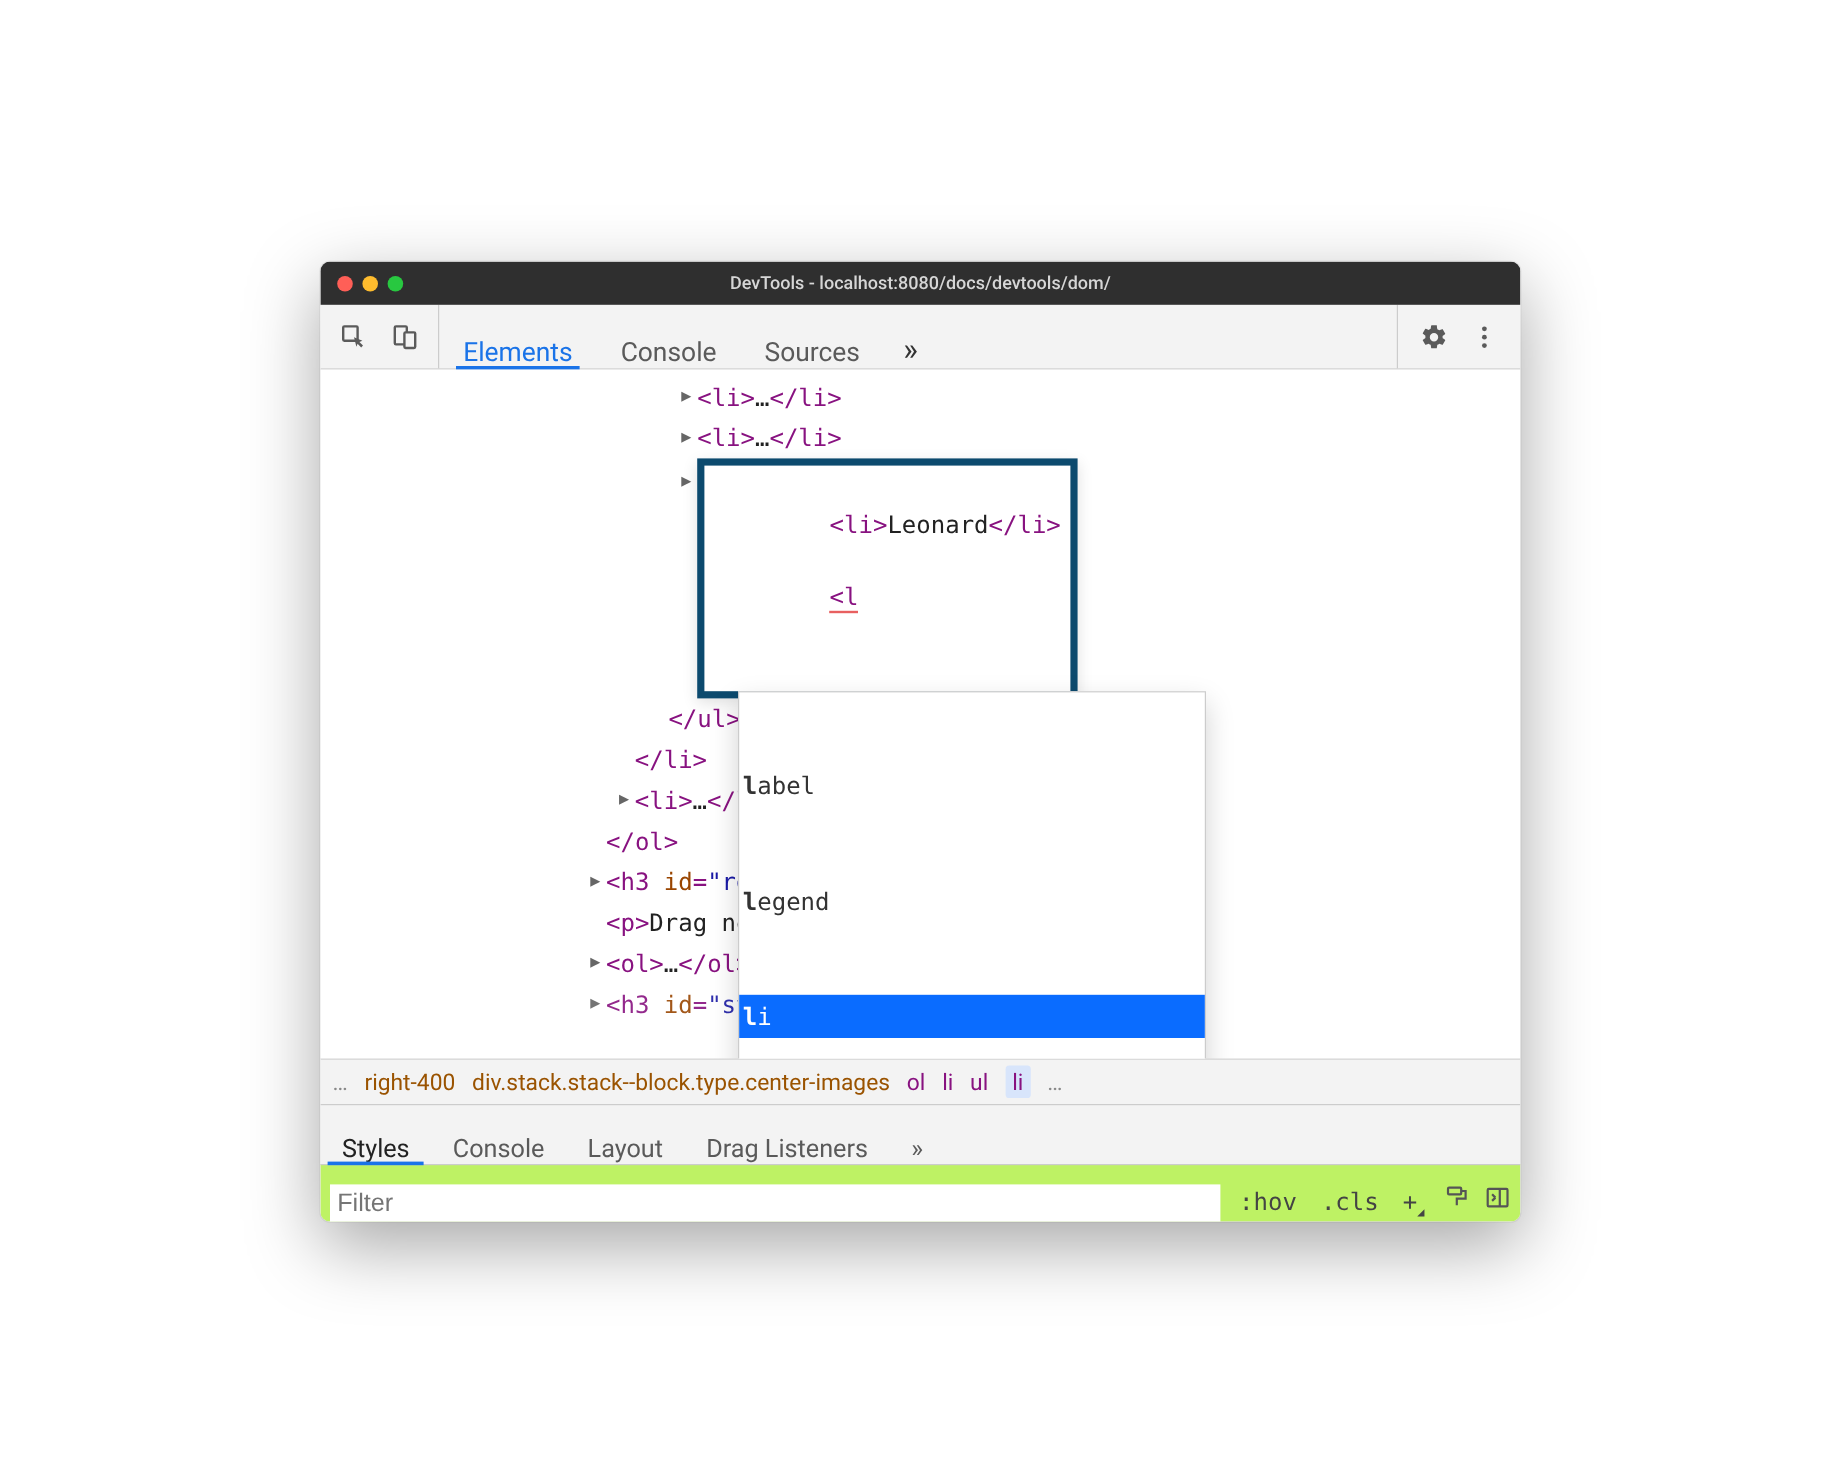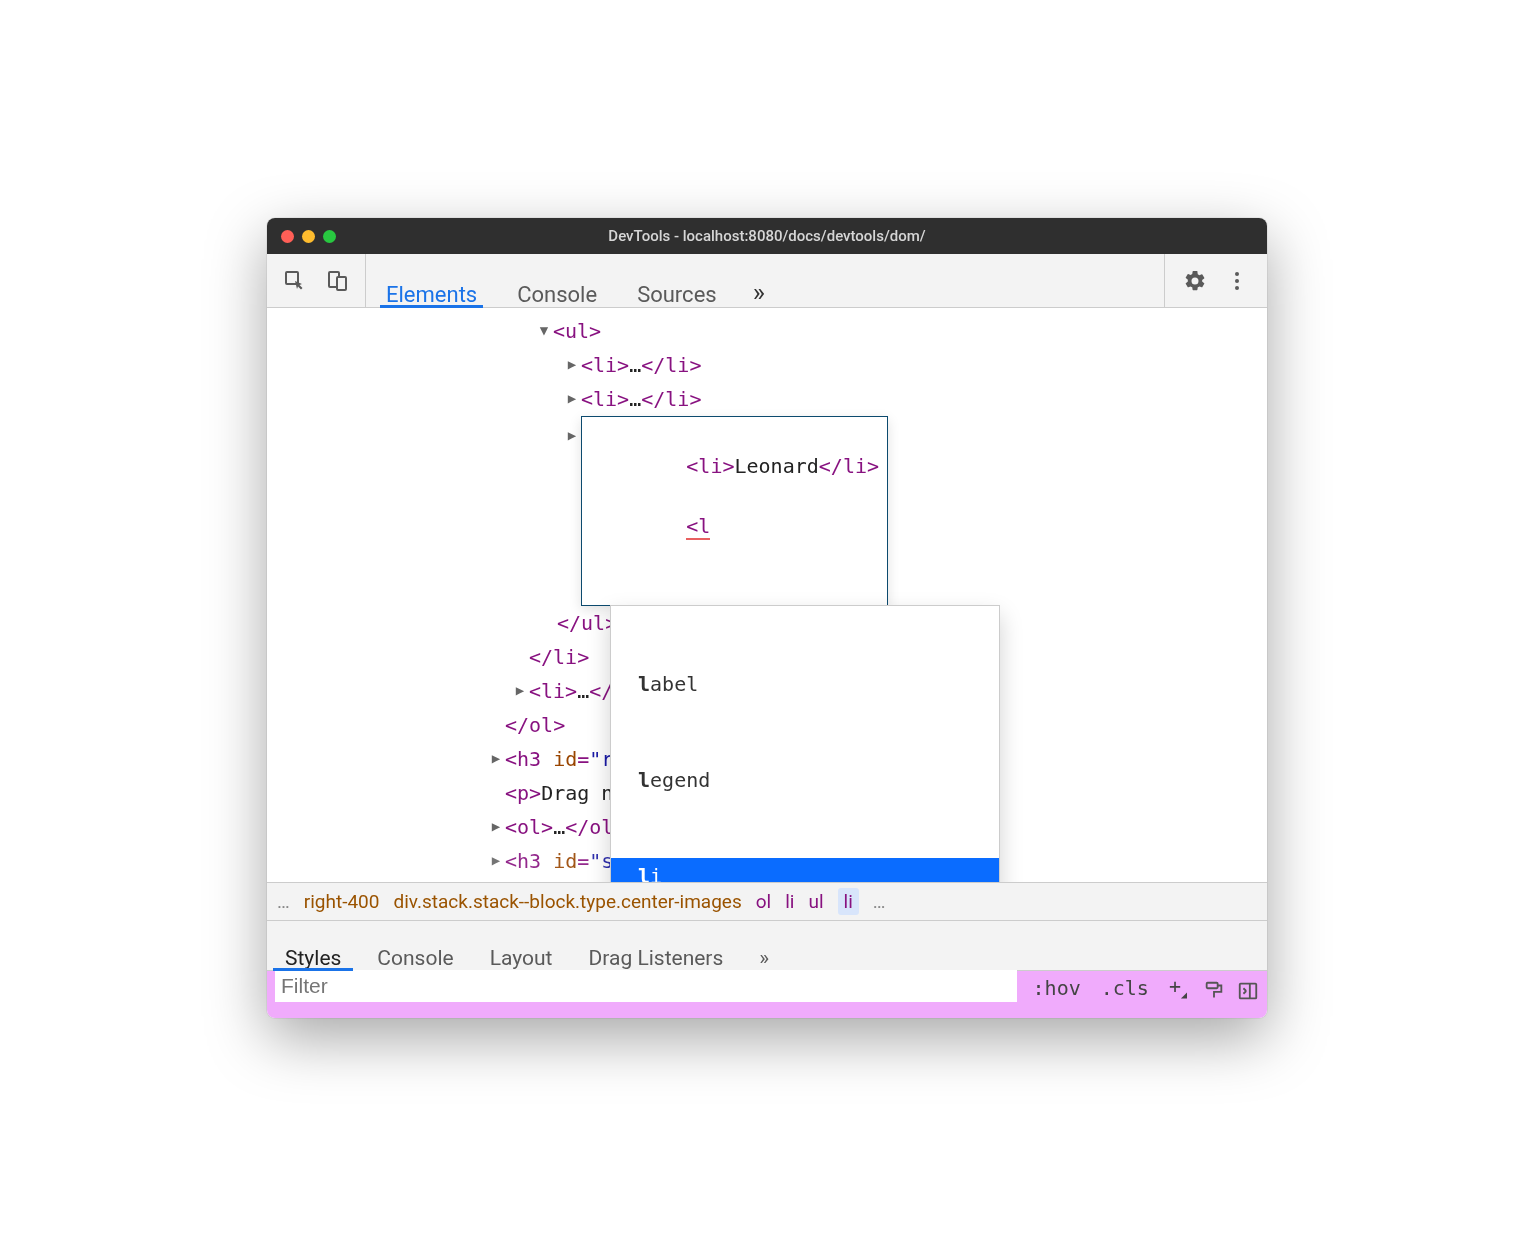--- a/index.html
+++ b/index.html
@@ -90,40 +90,40 @@
 .arrow.collapsed::before { content: "▶"; }
 .arrow.expanded::before { content: "▼"; }
 .tag { color: #881280; }
 .attr-name { color: #994500; }
 .attr-value { color: #1a1aa6; }
 .text-node { color: #222; }
 .ellips { color: #222; }
 .edit-box {
   display: inline-block;
   background: #fff;
-  border: 1px solid #0c4a6e;
+  border: 6px solid #0c4a6e;
   box-shadow: 0 4px 12px rgba(0,0,0,0.12);
   padding: 4px 8px;
   line-height: 1.5;
   position: relative;
 }
 .autocomplete {
   position: absolute;
   top: 100%;
   left: 28px;
   background: #fff;
   border: 1px solid #ccc;
   box-shadow: 0 10px 22px rgba(0,0,0,0.18);
   min-width: 390px;
   font-family: Menlo, Monaco, Consolas, monospace;
   font-size: 20px;
   z-index: 10;
 }
 .ac-item {
-  padding: 3px 27px;
+  padding: 3px 3px;
   color: #333;
   cursor: pointer;
 }
 .ac-item.selected {
   background: #0a6cff;
   color: #fff;
 }
 .ac-item b { font-weight: bold; }
 .breadcrumb-bar {
   height: 38px;
@@ -158,25 +158,25 @@
   position: relative;
 }
 .stab.active { color: #222; }
 .stab.active::after {
   content: ""; position: absolute; left: 6px; right: 6px; bottom: -1px;
   height: 3px; background: #1a73e8;
 }
 .styles-bar {
   height: 48px;
   border-top: 1px solid #ccc;
-  display: flex; align-items: flex-end;
+  display: flex; align-items: flex-start;
   padding: 16px 8px;
   gap: 12px;
   flex-shrink: 0;
-  background: #f0abfc;
+  background: #bef264;
 }
 .filter-input {
   flex: 1; border: none; outline: none;
   font-size: 21px; color: #888;
   padding: 4px 6px;
 }
 .sb-btn {
   font-family: Menlo, Monaco, Consolas, monospace;
   font-size: 20px; color: #444; cursor: pointer;
   padding: 2px 4px;
@@ -233,23 +233,20 @@
           <circle cx="12" cy="5" r="2"></circle>
             <circle cx="12" cy="12" r="2"></circle>
             <circle cx="12" cy="19" r="2"></circle>
         </svg>
       </span>
     </div>
   </div>
 
   <div class="dom-panel">
 
-    <div class="dom-line">
-      <span class="indent" style="width:268px"></span><span class="arrow expanded"></span><span class="tag">&lt;ul&gt;</span>
-    </div>
 
     <div class="dom-line">
       <span class="indent" style="width:296px"></span><span class="arrow collapsed"></span><span class="tag">&lt;li&gt;</span><span class="ellips">…</span><span class="tag">&lt;/li&gt;</span>
     </div>
 
     <div class="dom-line">
       <span class="indent" style="width:296px"></span><span class="arrow collapsed"></span><span class="tag">&lt;li&gt;</span><span class="ellips">…</span><span class="tag">&lt;/li&gt;</span>
     </div>
 
     <div class="dom-line" style="align-items:flex-start">

